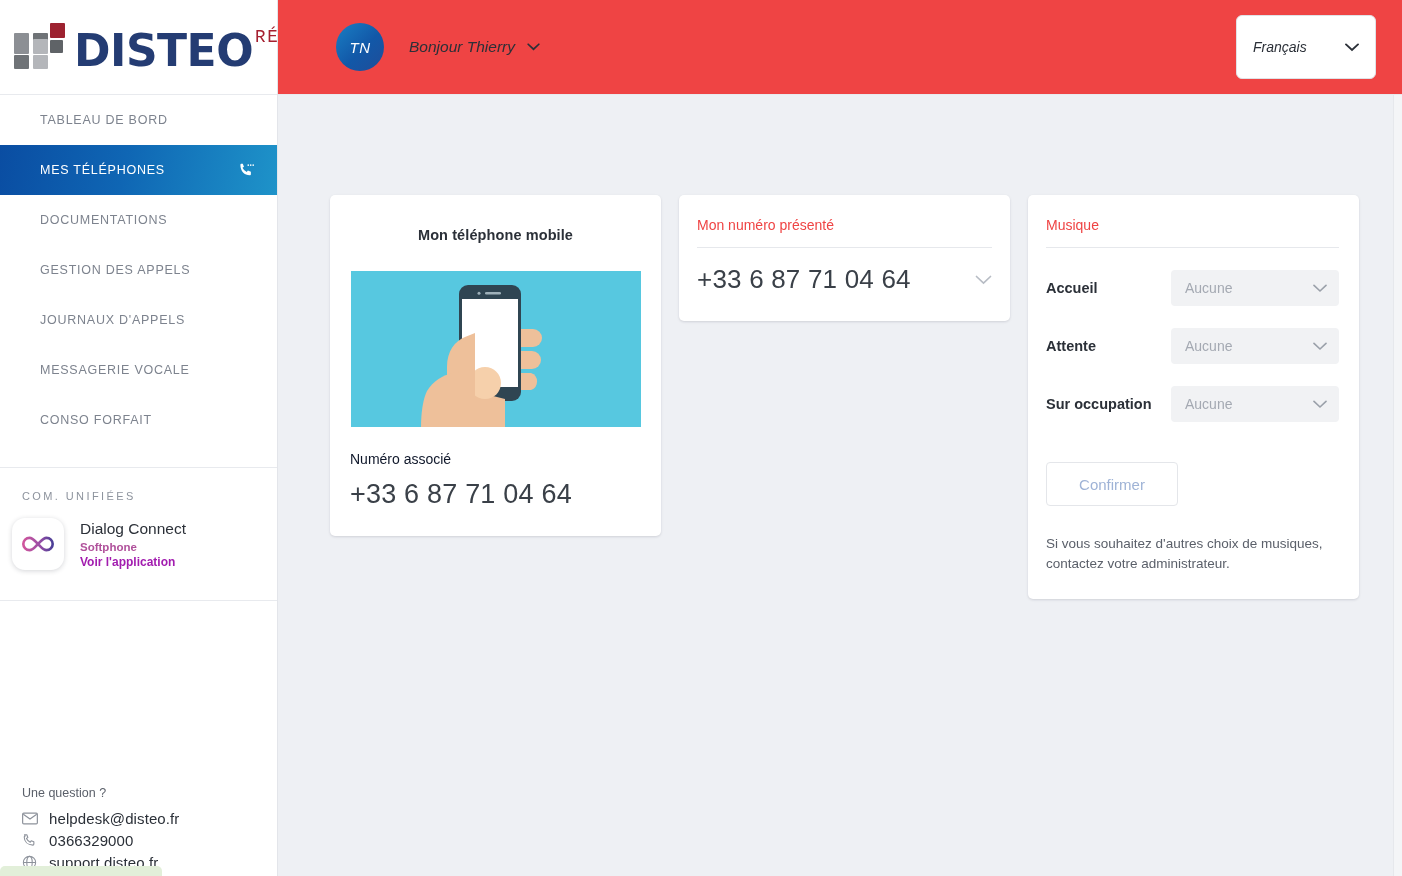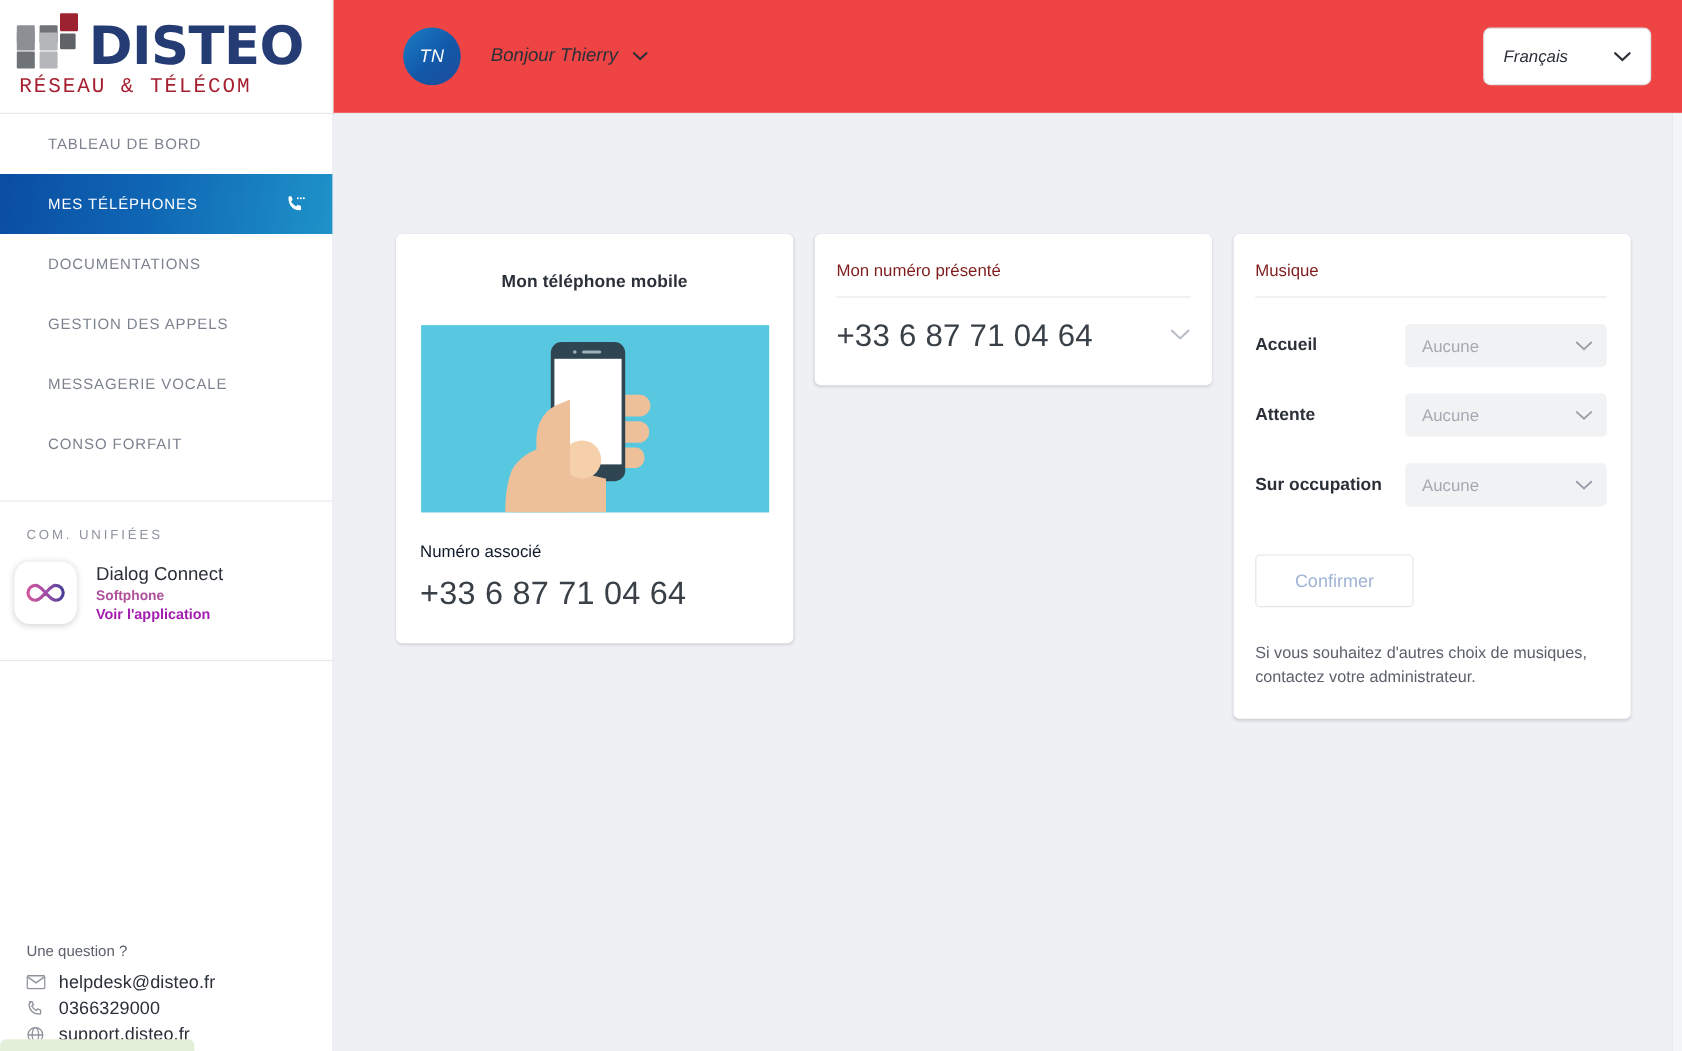--- a/index.html
+++ b/index.html
@@ -34,21 +34,21 @@
     flex: 0 0 278px;
   }
 
   .logo-block {
     height: 95px;
     border-bottom: 1px solid #e8eaee;
     display: flex;
     align-items: center;
     padding-left: 14px;
   }
-  .logo-wrap { display: flex; flex-direction: column; }
+  .logo-wrap { display: flex; }
   .logo-row { display: flex; align-items: flex-end; }
 
   .logo-squares {
     position: relative;
     width: 54px;
     height: 46px;
     margin-right: 6px;
     margin-bottom: 2px;
   }
   .logo-squares i {
@@ -219,21 +219,21 @@
     margin-left: 25px;
     font-size: 15.5px;
     color: #2b3038;
     display: flex;
     align-items: center;
   }
   .greeting .caret { margin-left: 12px; display: flex; }
 
   .lang-select {
     width: 140px;
-    height: 48px;
+    height: 64px;
     border: 1px solid #e0e2e7;
     border-radius: 6px;
     background: #fff;
     display: flex;
     align-items: center;
     justify-content: space-between;
     padding: 0 16px;
     font-size: 14px;
     color: #2b3038;
     cursor: pointer;
@@ -290,21 +290,21 @@
   }
 
   
   .card-num {
     width: 331px;
     flex: 0 0 331px;
     padding: 22px 18px 26px 18px;
   }
   .card-title {
     font-size: 14px;
-    color: #7f1d1d;
+    color: #ef4444;
     padding-bottom: 14px;
     border-bottom: 1px solid #e6e8ec;
   }
   .num-select {
     display: flex;
     align-items: center;
     justify-content: space-between;
     padding-top: 16px;
     cursor: pointer;
   }
@@ -419,20 +419,23 @@
         </span>
       </div>
 
       <div class="nav-item">
         <span>DOCUMENTATIONS</span>
       </div>
       <div class="nav-item">
         <span>GESTION DES APPELS</span>
       </div>
       <div class="nav-item">
+        <span>JOURNAUX D'APPELS</span>
+      </div>
+      <div class="nav-item">
         <span>MESSAGERIE VOCALE</span>
       </div>
       <div class="nav-item">
         <span>CONSO FORFAIT</span>
       </div>
     </nav>
 
     <div class="nav-divider"></div>
 
     <div class="section-title">COM. UNIFIÉES</div>

